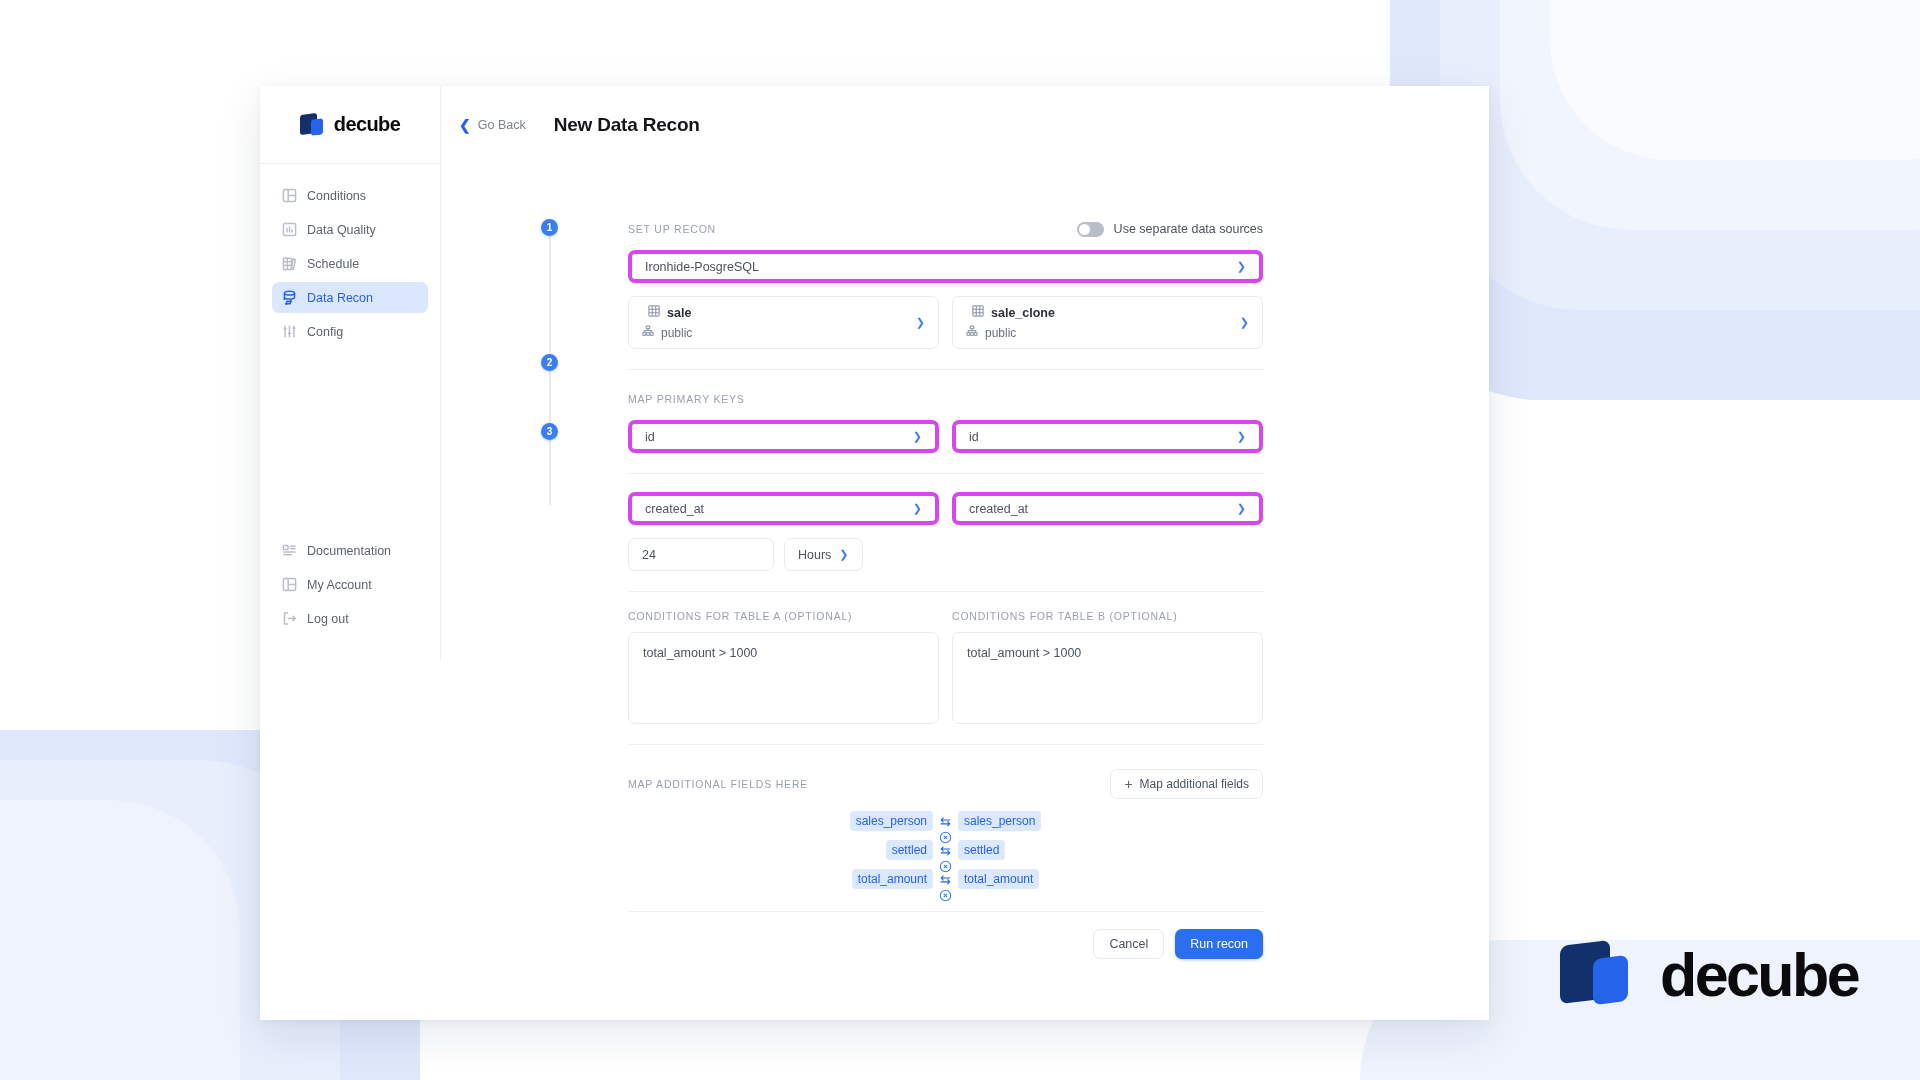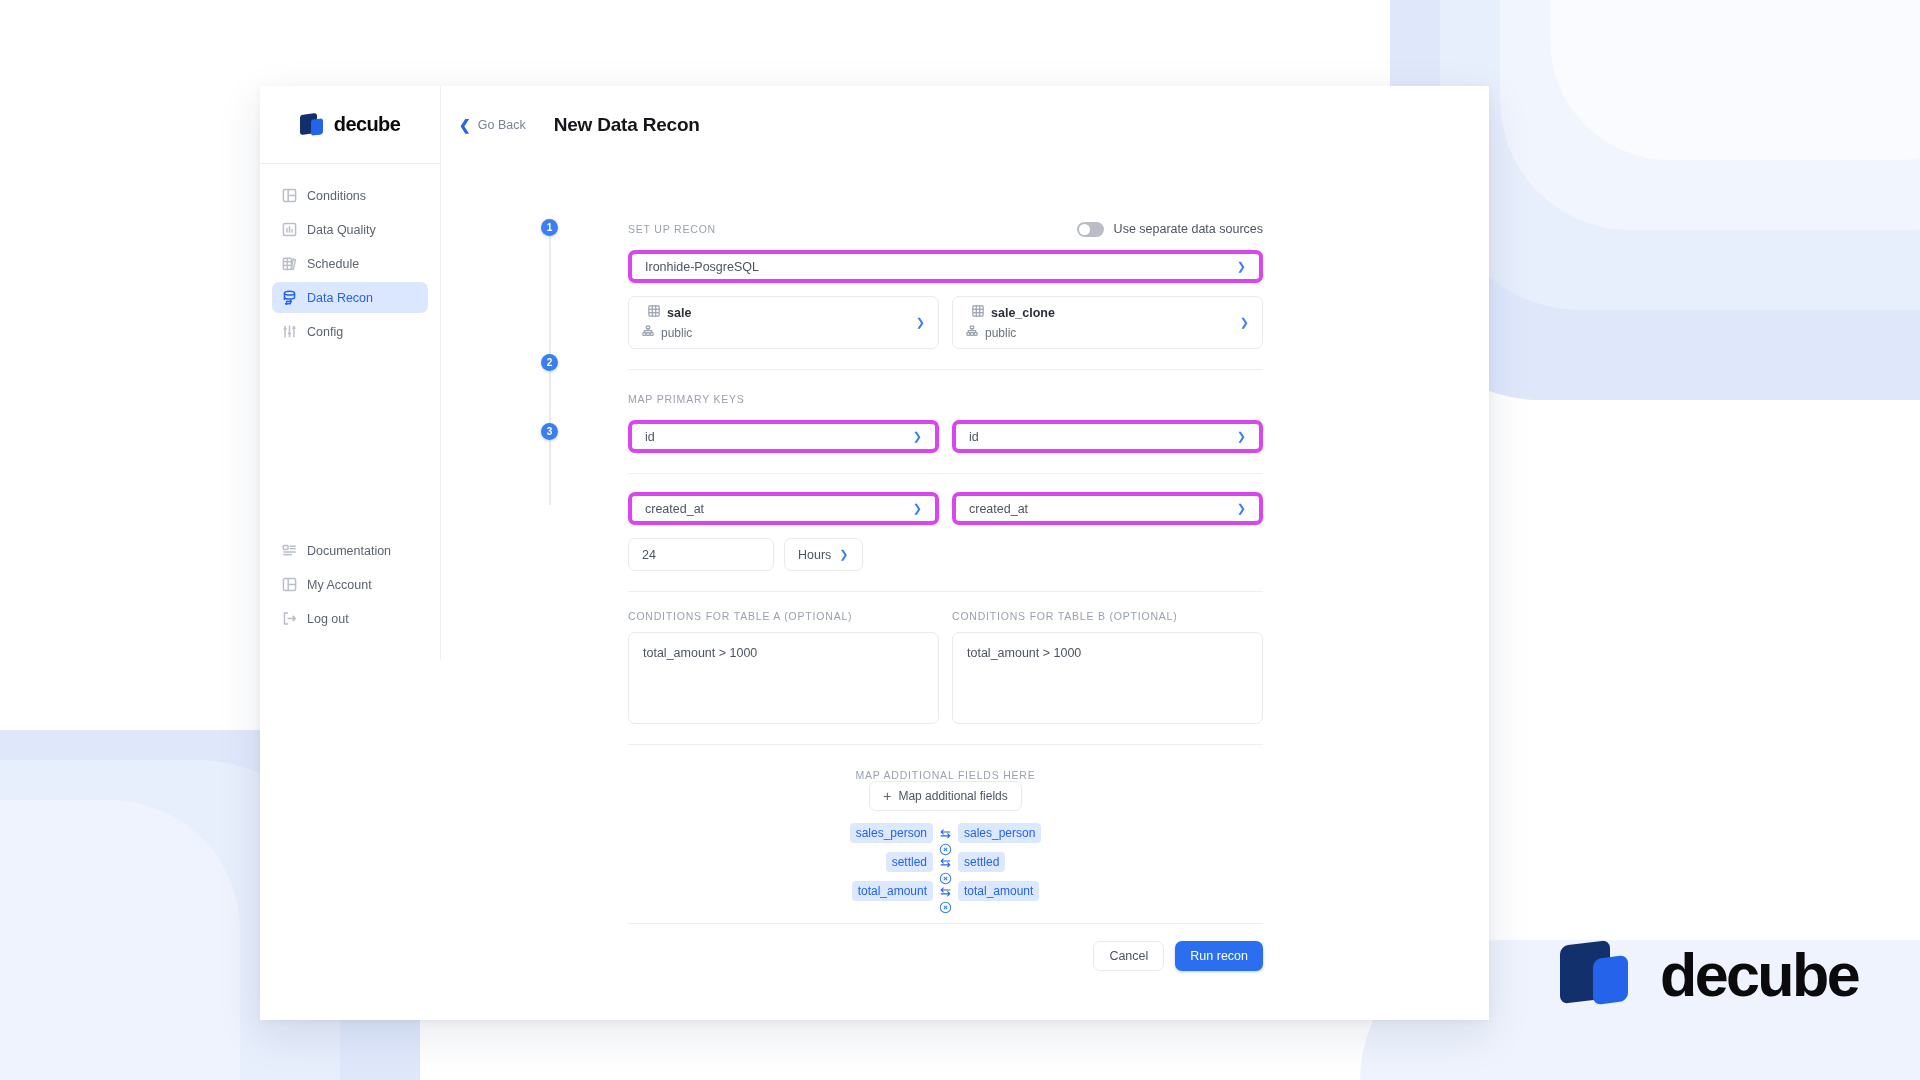--- a/index.html
+++ b/index.html
@@ -169,21 +169,21 @@
 
   .cond-grid { display:flex; gap: 13px; }
   .cond-col { flex:1; min-width:0; }
   .cond-label { font-size:10.5px; letter-spacing:0.8px; color:#9aa1ae; text-transform:uppercase; margin-bottom: 10px; display:block; }
   .textarea {
     border:1px solid #e8eaee; border-radius:7px; background:#fff;
     height: 92px; padding: 13px 14px; font-size:12.5px; color:#4d5462;
     cursor:text;
   }
 
-  .mapfields-head { display:flex; align-items:center; justify-content:space-between; margin-bottom: 12px; flex-direction: column; }
+  .mapfields-head { display:flex; align-items:center; justify-content:space-between; margin-bottom: 12px; }
   .btn-outline {
     display:flex; align-items:center; gap:7px;
     border:1px solid #e8eaee; border-radius:7px; background:#fff;
     height:30px; padding: 0 13px; font-size:12px; color:#4d5462; cursor:pointer;
   }
   .plus { font-size:14px; color:#5c6370; line-height:1; }
 
   .pair-row {
     display:flex; align-items:center; justify-content:space-between;
     height: 22px; margin-bottom: 7px; flex-direction: column;

